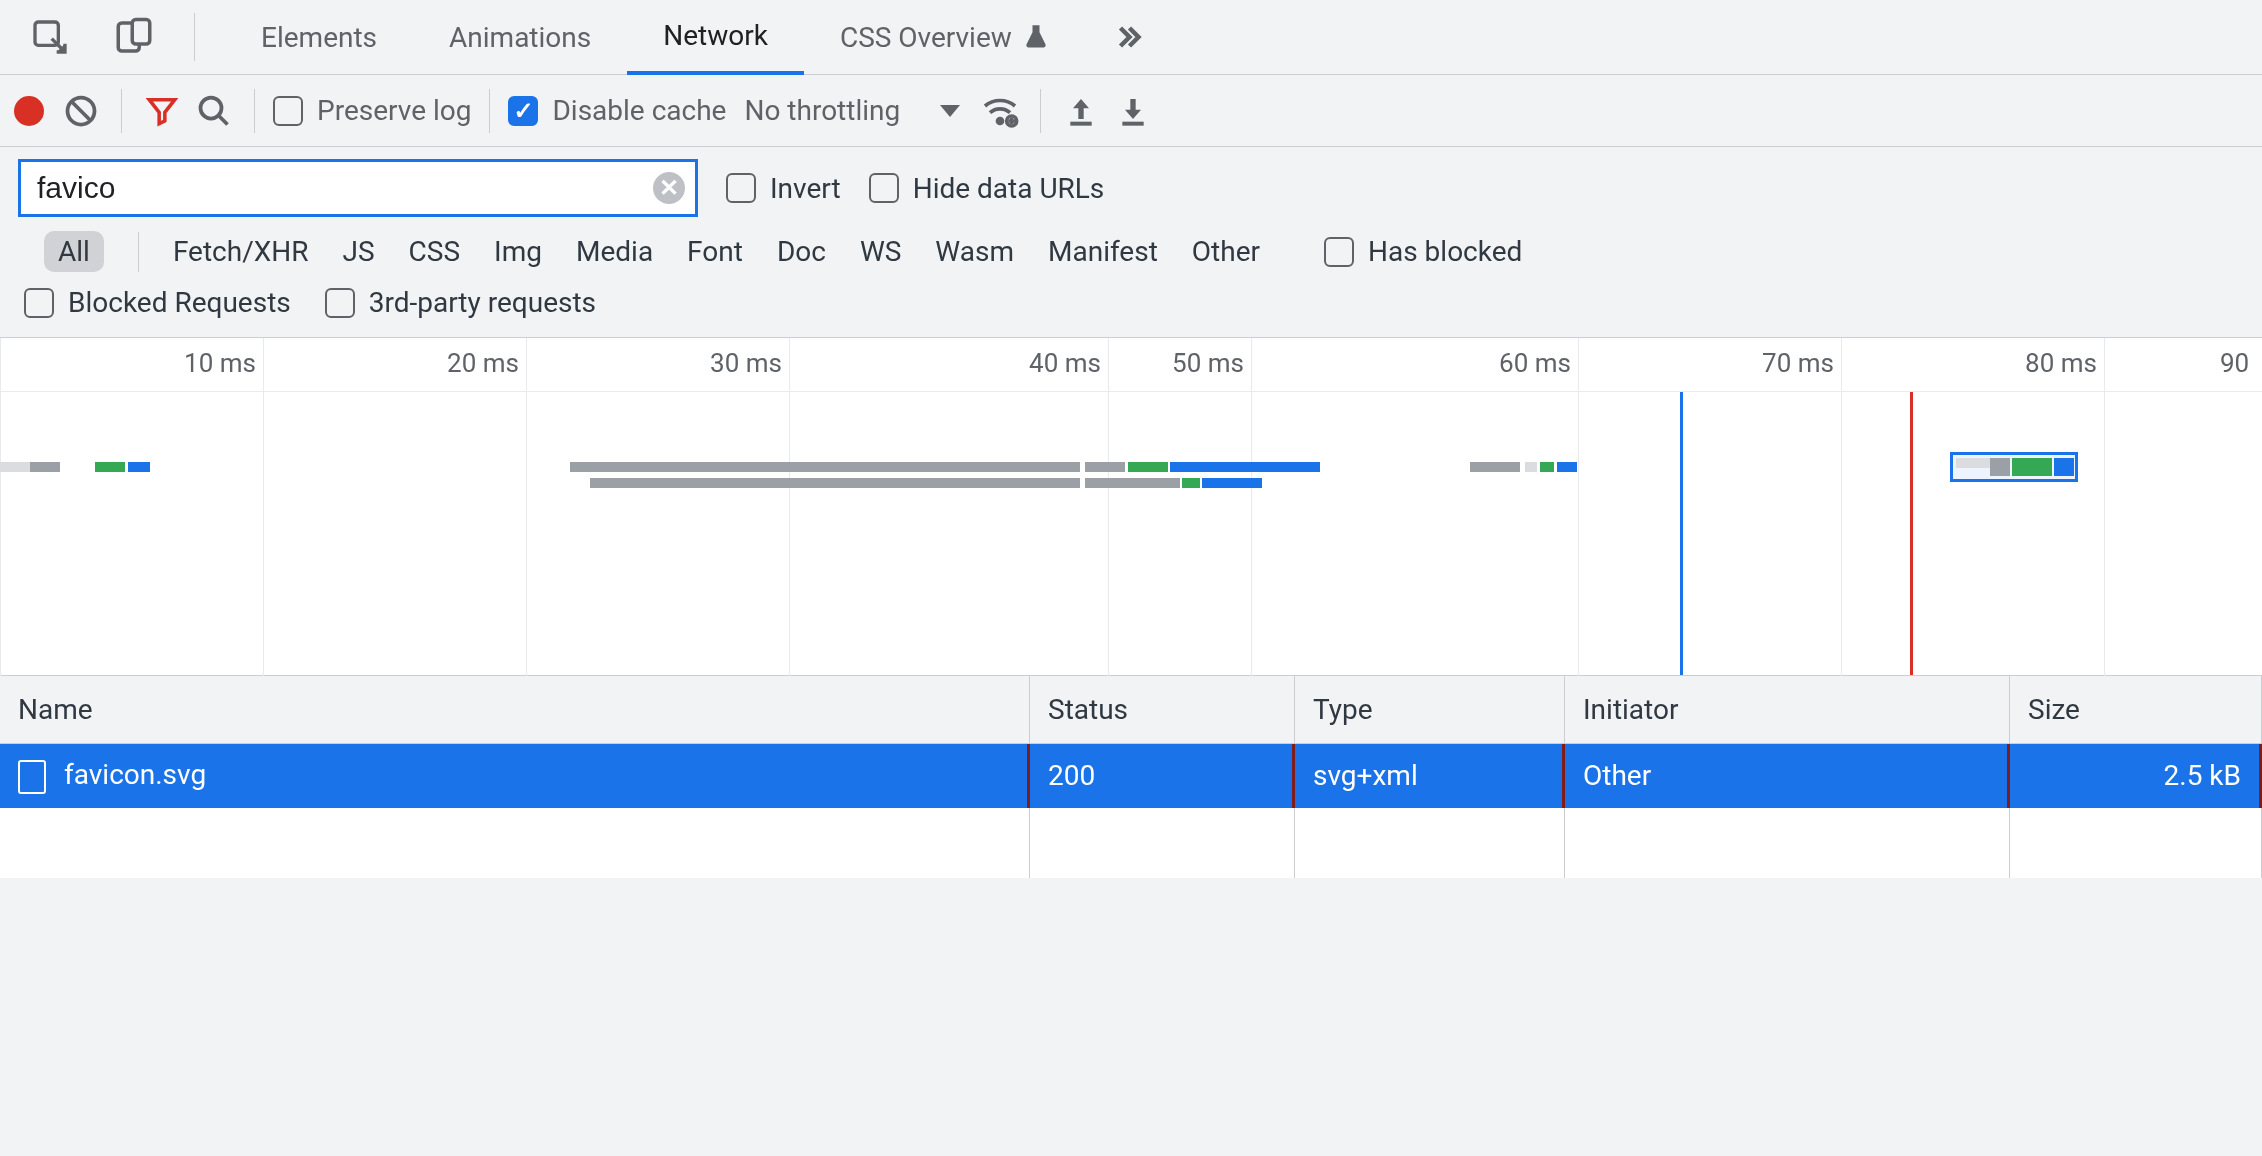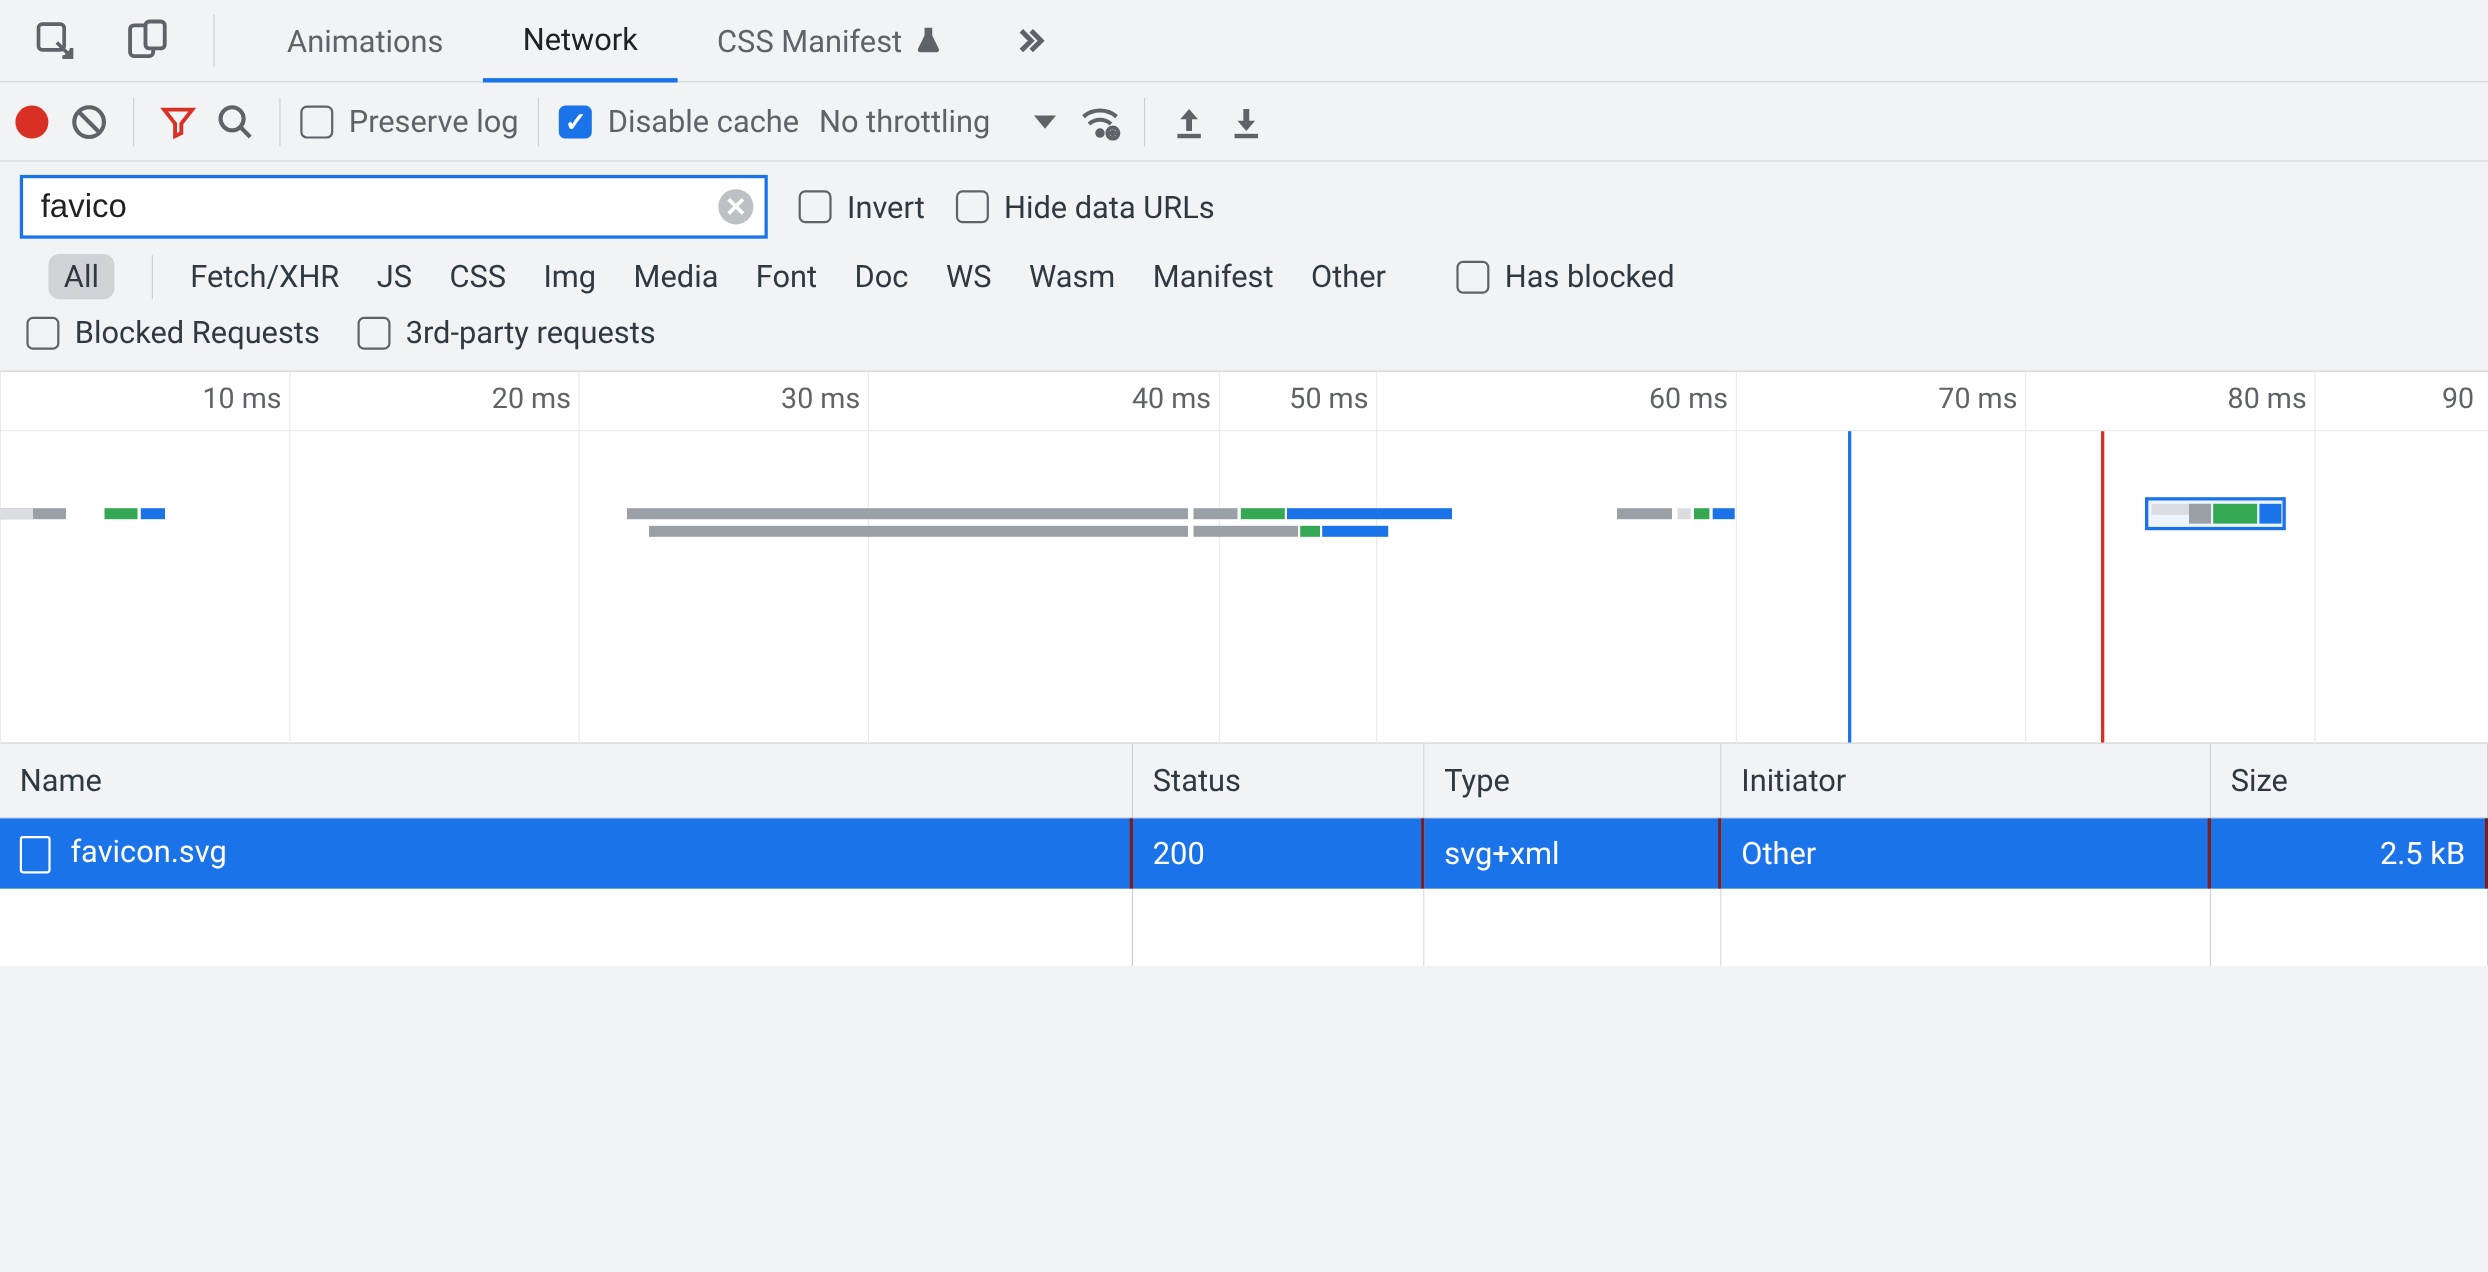--- a/index.html
+++ b/index.html
@@ -193,27 +193,30 @@
     </svg>
   </div>
   <div class="tab-icon-btn" style="margin-left:24px">
     <svg width="42" height="42" viewBox="0 0 24 24" fill="none" stroke="#5f6368" stroke-width="2">
       <rect x="3" y="4" width="12" height="16" rx="2"></rect>
       <rect x="11" y="2" width="10" height="14" rx="2" fill="#f1f3f4"></rect>
     </svg>
   </div>
   <div class="vdiv"></div>
   <div class="tab">
+      <span>Elements</span>
+    </div>
+  <div class="tab">
       <span>Animations</span>
     </div>
   <div class="tab active">
       <span>Network</span>
     </div>
   <div class="tab">
-    <span>CSS Manifest</span>
+    <span>CSS Overview</span>
     <svg width="28" height="28" viewBox="0 0 24 24" fill="#5f6368">
         <path d="M9 2v6l-5 10a2 2 0 0 0 2 3h12a2 2 0 0 0 2-3l-5-10V2z"></path>
       </svg>
   </div>
   <div class="tab" style="padding:0 24px">
     <svg width="36" height="36" viewBox="0 0 24 24" fill="none" stroke="#5f6368" stroke-width="3">
         <path d="M7 6l6 6-6 6M13 6l6 6-6 6"></path>
       </svg>
   </div>
 </div>

